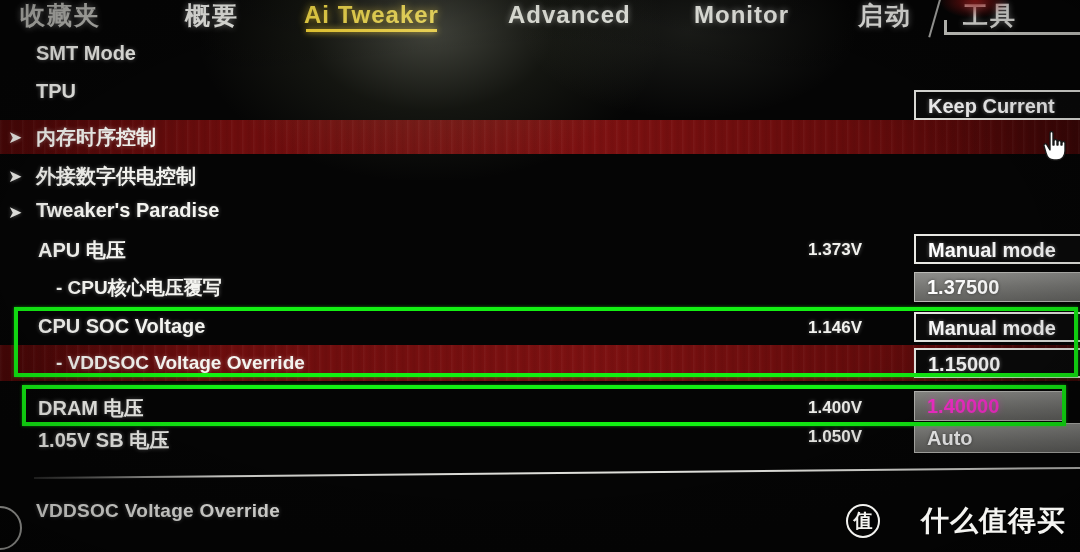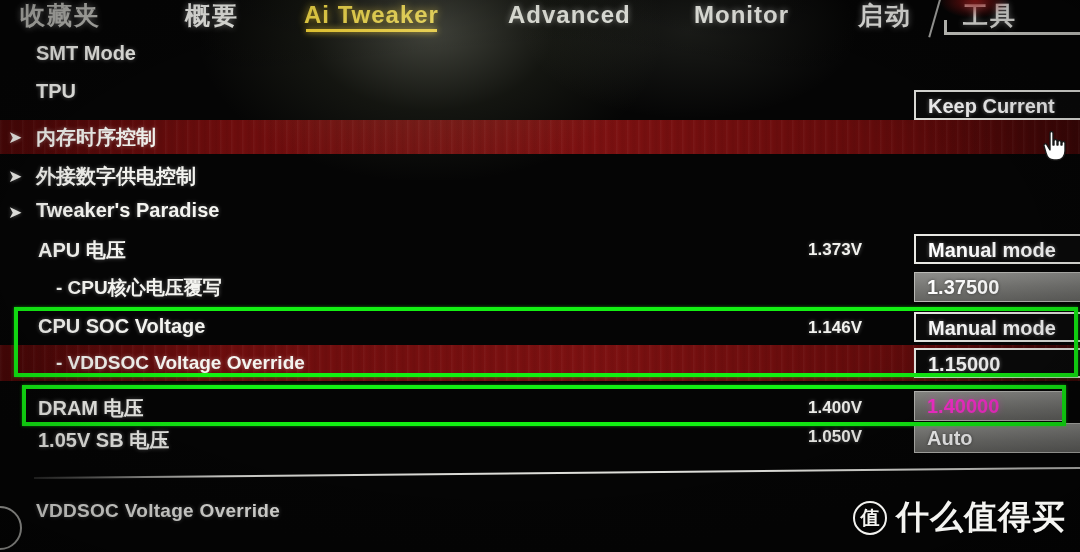--- a/index.html
+++ b/index.html
@@ -181,21 +181,21 @@
     z-index:45;
   }
   #watermark .wm-logo {
     width:34px; height:34px; border-radius:50%;
     border:2px solid #f2f2ef;
     color:#f2f2ef; font-size:19px; font-weight:bold;
     display:flex; align-items:center; justify-content:center;
     font-family:"DejaVu Sans",sans-serif;
   }
   #watermark .wm-text {
-    color:#f4f4f1; font-size:33px; font-weight:bold; letter-spacing:1px;
+    color:#f4f4f1; font-size:28px; font-weight:bold; letter-spacing:1px;margin-left:32px;
   }
 
   
   #cursor { position:absolute; z-index:50; }
 </style>
 </head>
 <body>
 
 <div id="screen">
 

